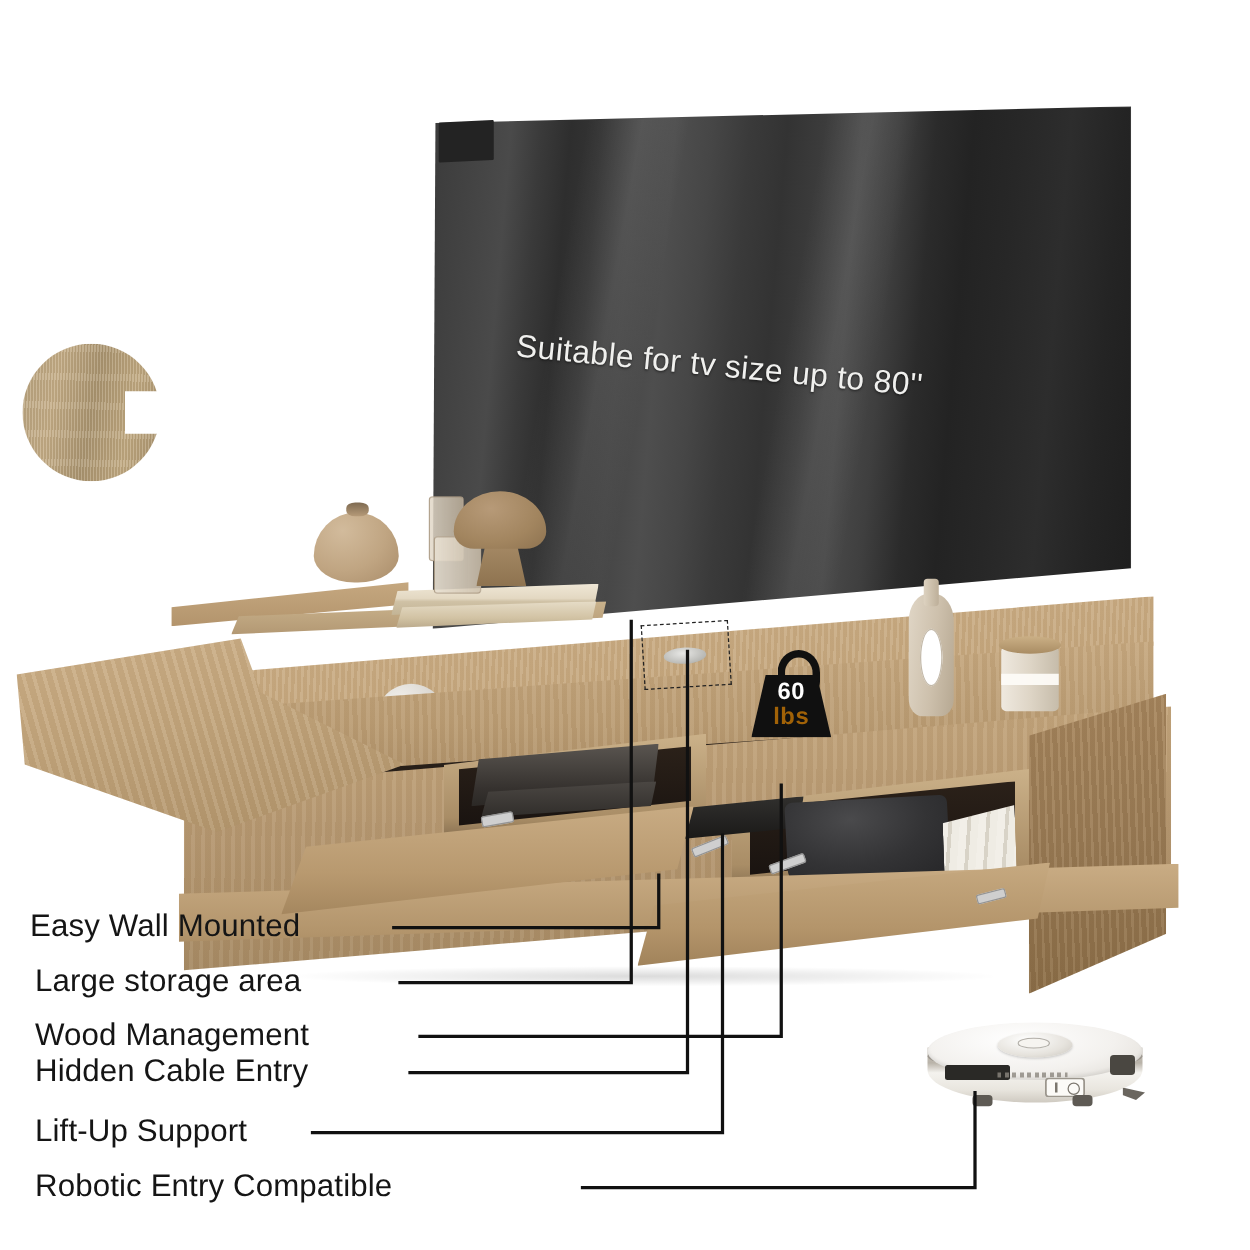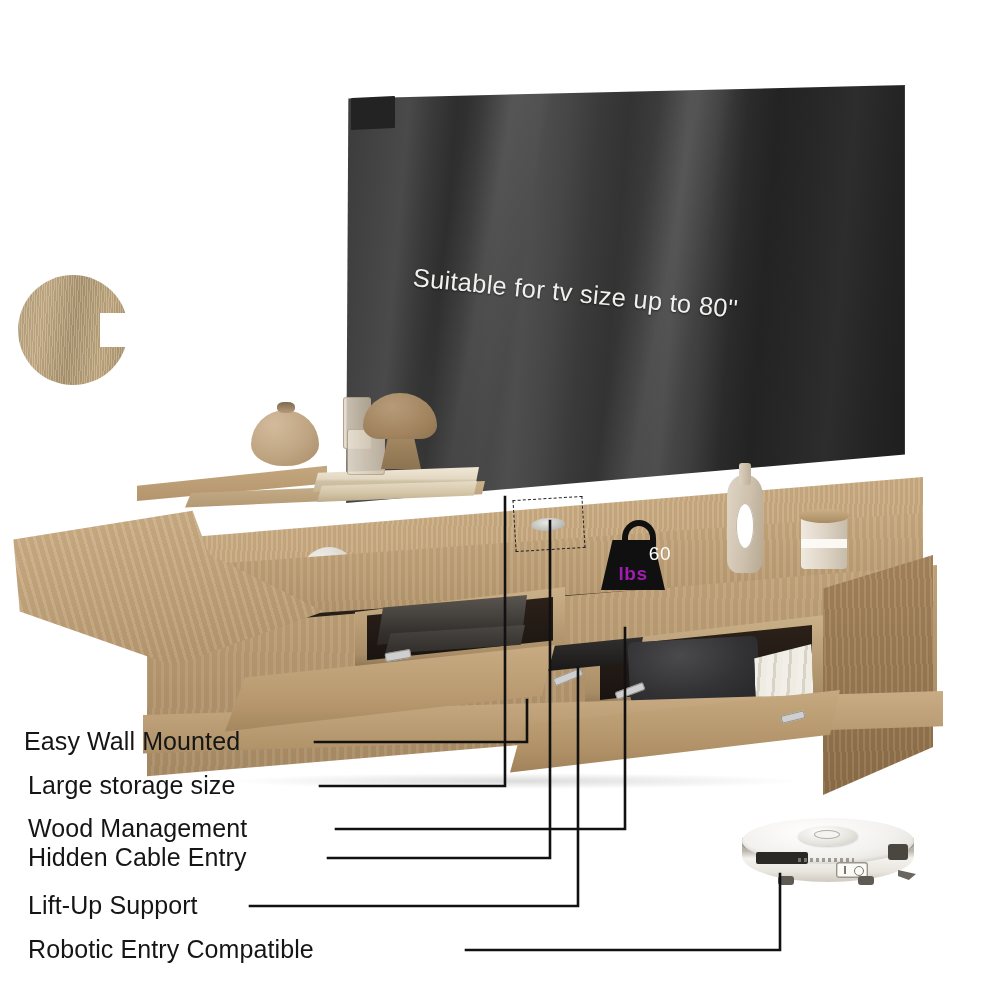--- a/index.html
+++ b/index.html
@@ -251,23 +251,23 @@
     clip-path:polygon(0% 100%,8% 18%,50% 0%,92% 18%,100% 100%);opacity:.95;}
   .knob-small{left:122px;top:62px;width:18px;height:18px;border-radius:50%;
     background:radial-gradient(circle at 35% 30%,#eeeeee,#b9b9b9 65%,#8e8e8e);}
 
   
   .weight{position:absolute;left:595px;top:518px;width:76px;height:72px;}
   .weight-body{position:absolute;left:6px;top:22px;width:64px;height:50px;background:#101010;
     clip-path:polygon(18% 0%,82% 0%,100% 100%,0% 100%);}
   .weight-handle{position:absolute;left:27px;top:2px;width:22px;height:24px;
     border:6px solid #101010;border-radius:50% 50% 30% 30%;border-bottom-color:transparent;}
-  .weight-num{position:absolute;left:0;top:26px;width:76px;text-align:right;color:#fff;
-    font-size:19px;font-weight:normal;letter-spacing:.5px;line-height:1;}
-  .weight-unit{position:absolute;left:0;top:46px;width:76px;text-align:center;color:#a21caf;
+  .weight-num{position:absolute;left:0;top:26px;width:76px;text-align:center;color:#fff;
+    font-size:19px;font-weight:bold;letter-spacing:.5px;line-height:1;}
+  .weight-unit{position:absolute;left:0;top:46px;width:76px;text-align:center;color:#a16207;
     font-size:19px;font-weight:bold;letter-spacing:.5px;line-height:1;}
 
   
   .robot{position:absolute;left:738px;top:818px;width:180px;height:74px;}
   .robot-top{position:absolute;left:4px;top:0;width:172px;height:46px;border-radius:50%;
     background:radial-gradient(ellipse at 42% 30%,#ffffff,#f3f1ee 55%,#ddd9d2 100%);
     box-shadow:inset 0 -2px 3px rgba(0,0,0,.08);}
   .robot-body{position:absolute;left:4px;top:20px;width:172px;height:44px;border-radius:0 0 86px 86px/0 0 26px 26px;
     background:linear-gradient(180deg,#c9c4bb 0%,#b9b3a9 28%,#f4f2ee 46%,#e9e6df 76%,#cfcac1 100%);}
   .robot-ring{position:absolute;left:4px;top:16px;width:172px;height:22px;
@@ -416,21 +416,21 @@
       <path d="M328 858 L550 858 L550 521"></path>
 
       <path d="M250 906 L578 906 L578 668"></path>
 
       <path d="M466 950 L780 950 L780 874"></path>
     </g>
   </svg>
 
   <div class="callout-label" style="left:24px;top:729px;">Easy Wall Mounted</div>
 
-  <div class="callout-label" style="left:28px;top:773px;">Large storage size</div>
+  <div class="callout-label" style="left:28px;top:773px;">Large storage area</div>
 
   <div class="callout-label" style="left:28px;top:816px;">Wood Management</div>
 
   <div class="callout-label" style="left:28px;top:893px;">Lift-Up Support</div>
 
   <div class="callout-label" style="left:28px;top:845px;">Hidden Cable Entry</div>
 
   <div class="callout-label" style="left:28px;top:937px;">Robotic Entry Compatible</div>
 
 </div>

